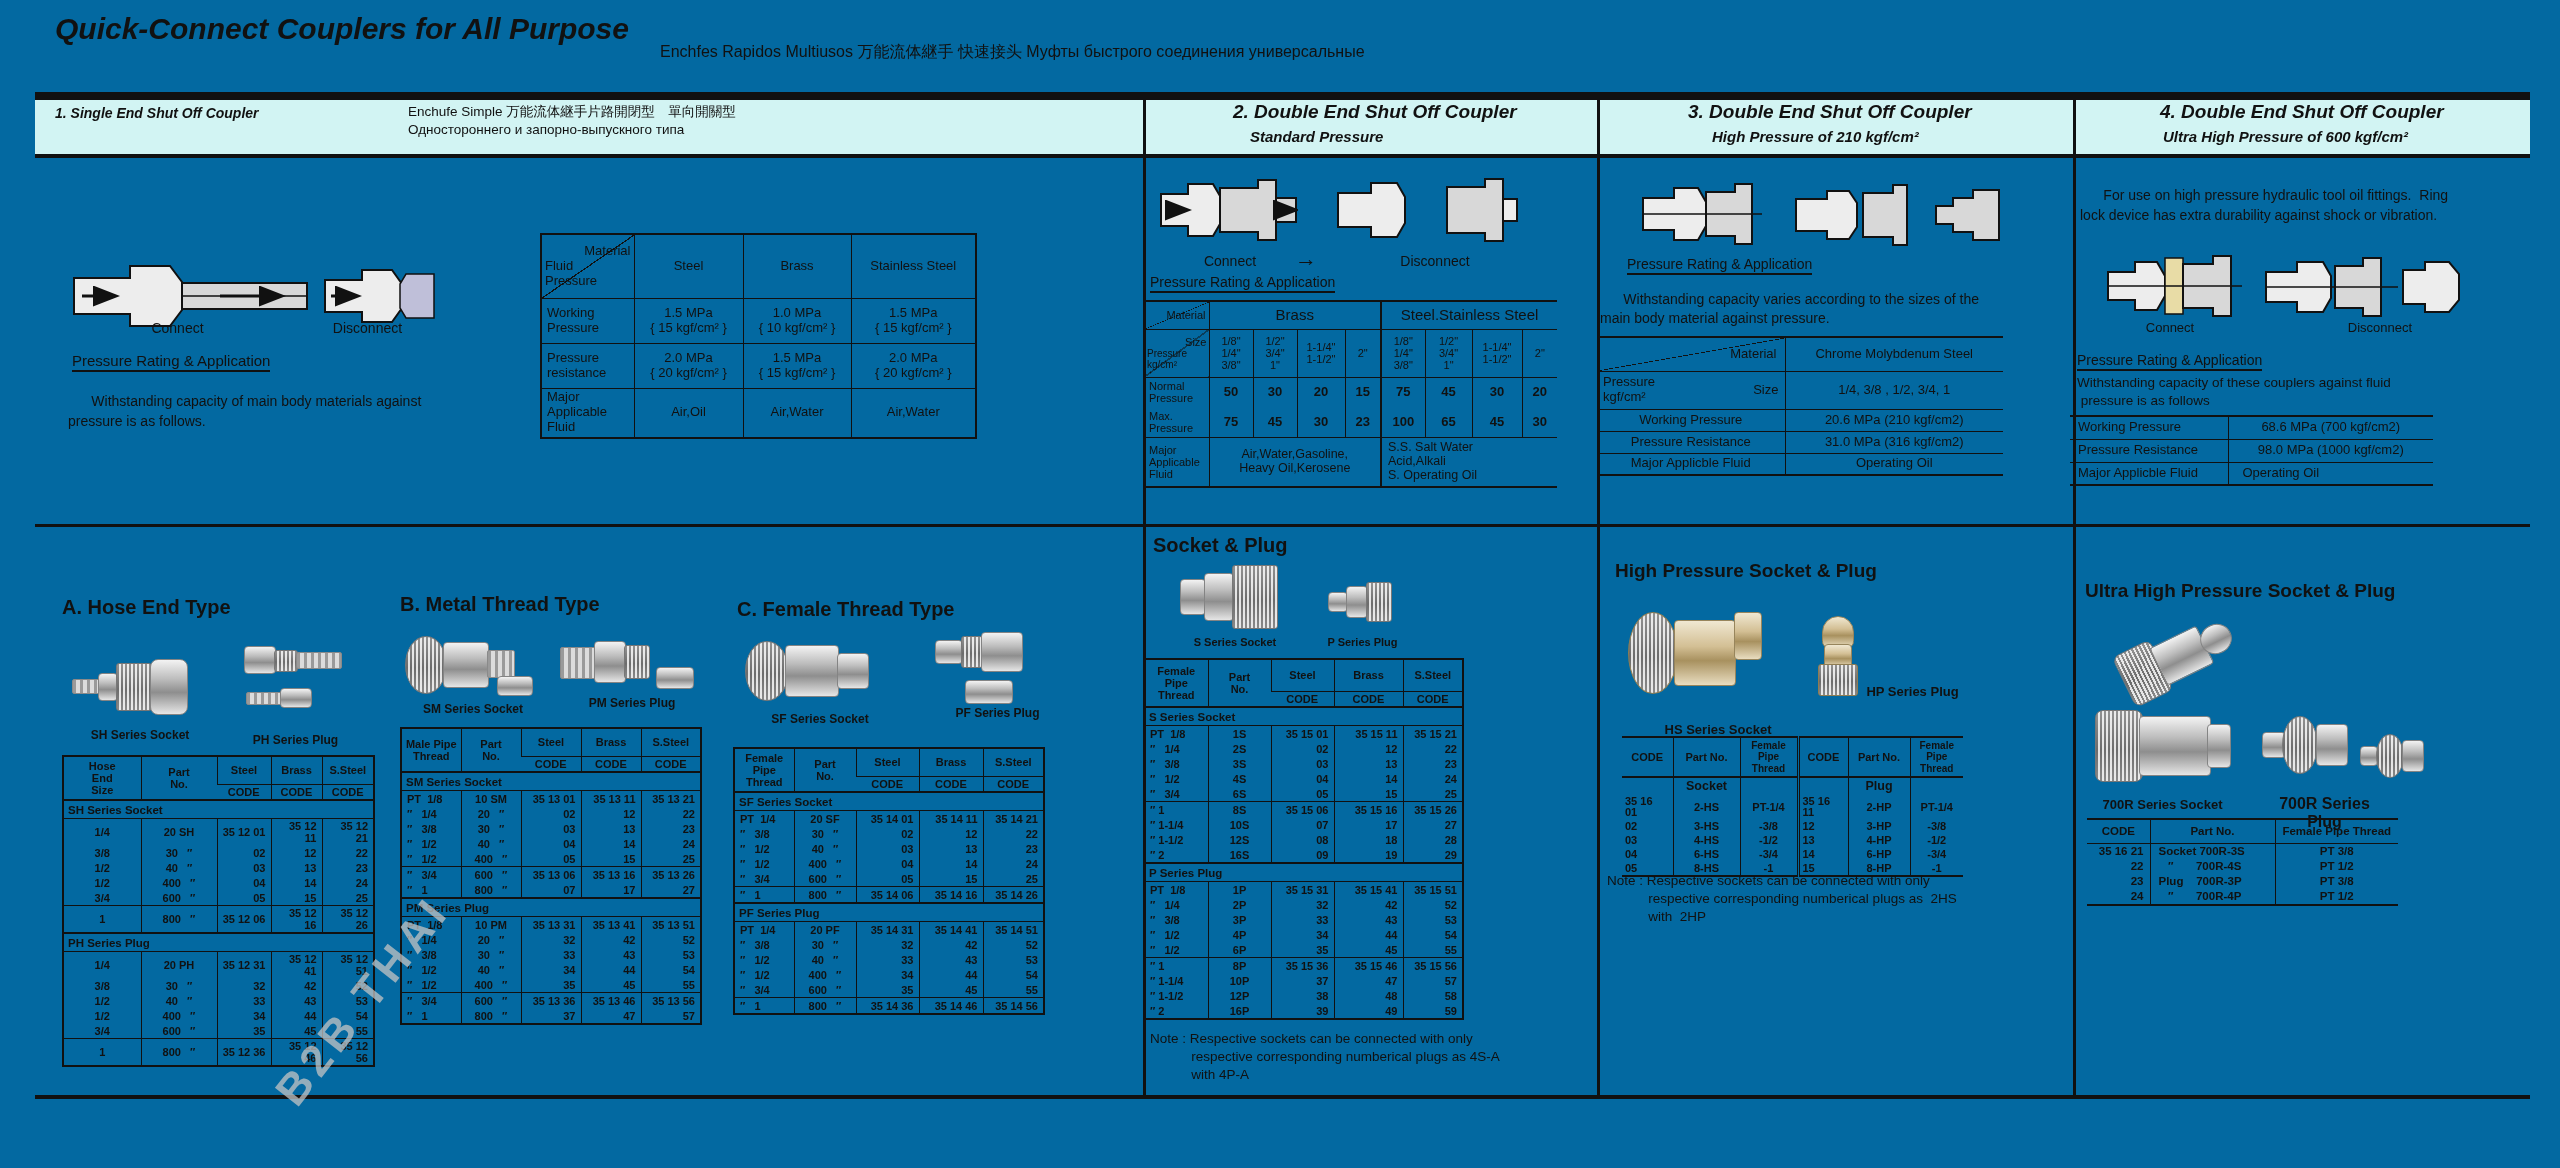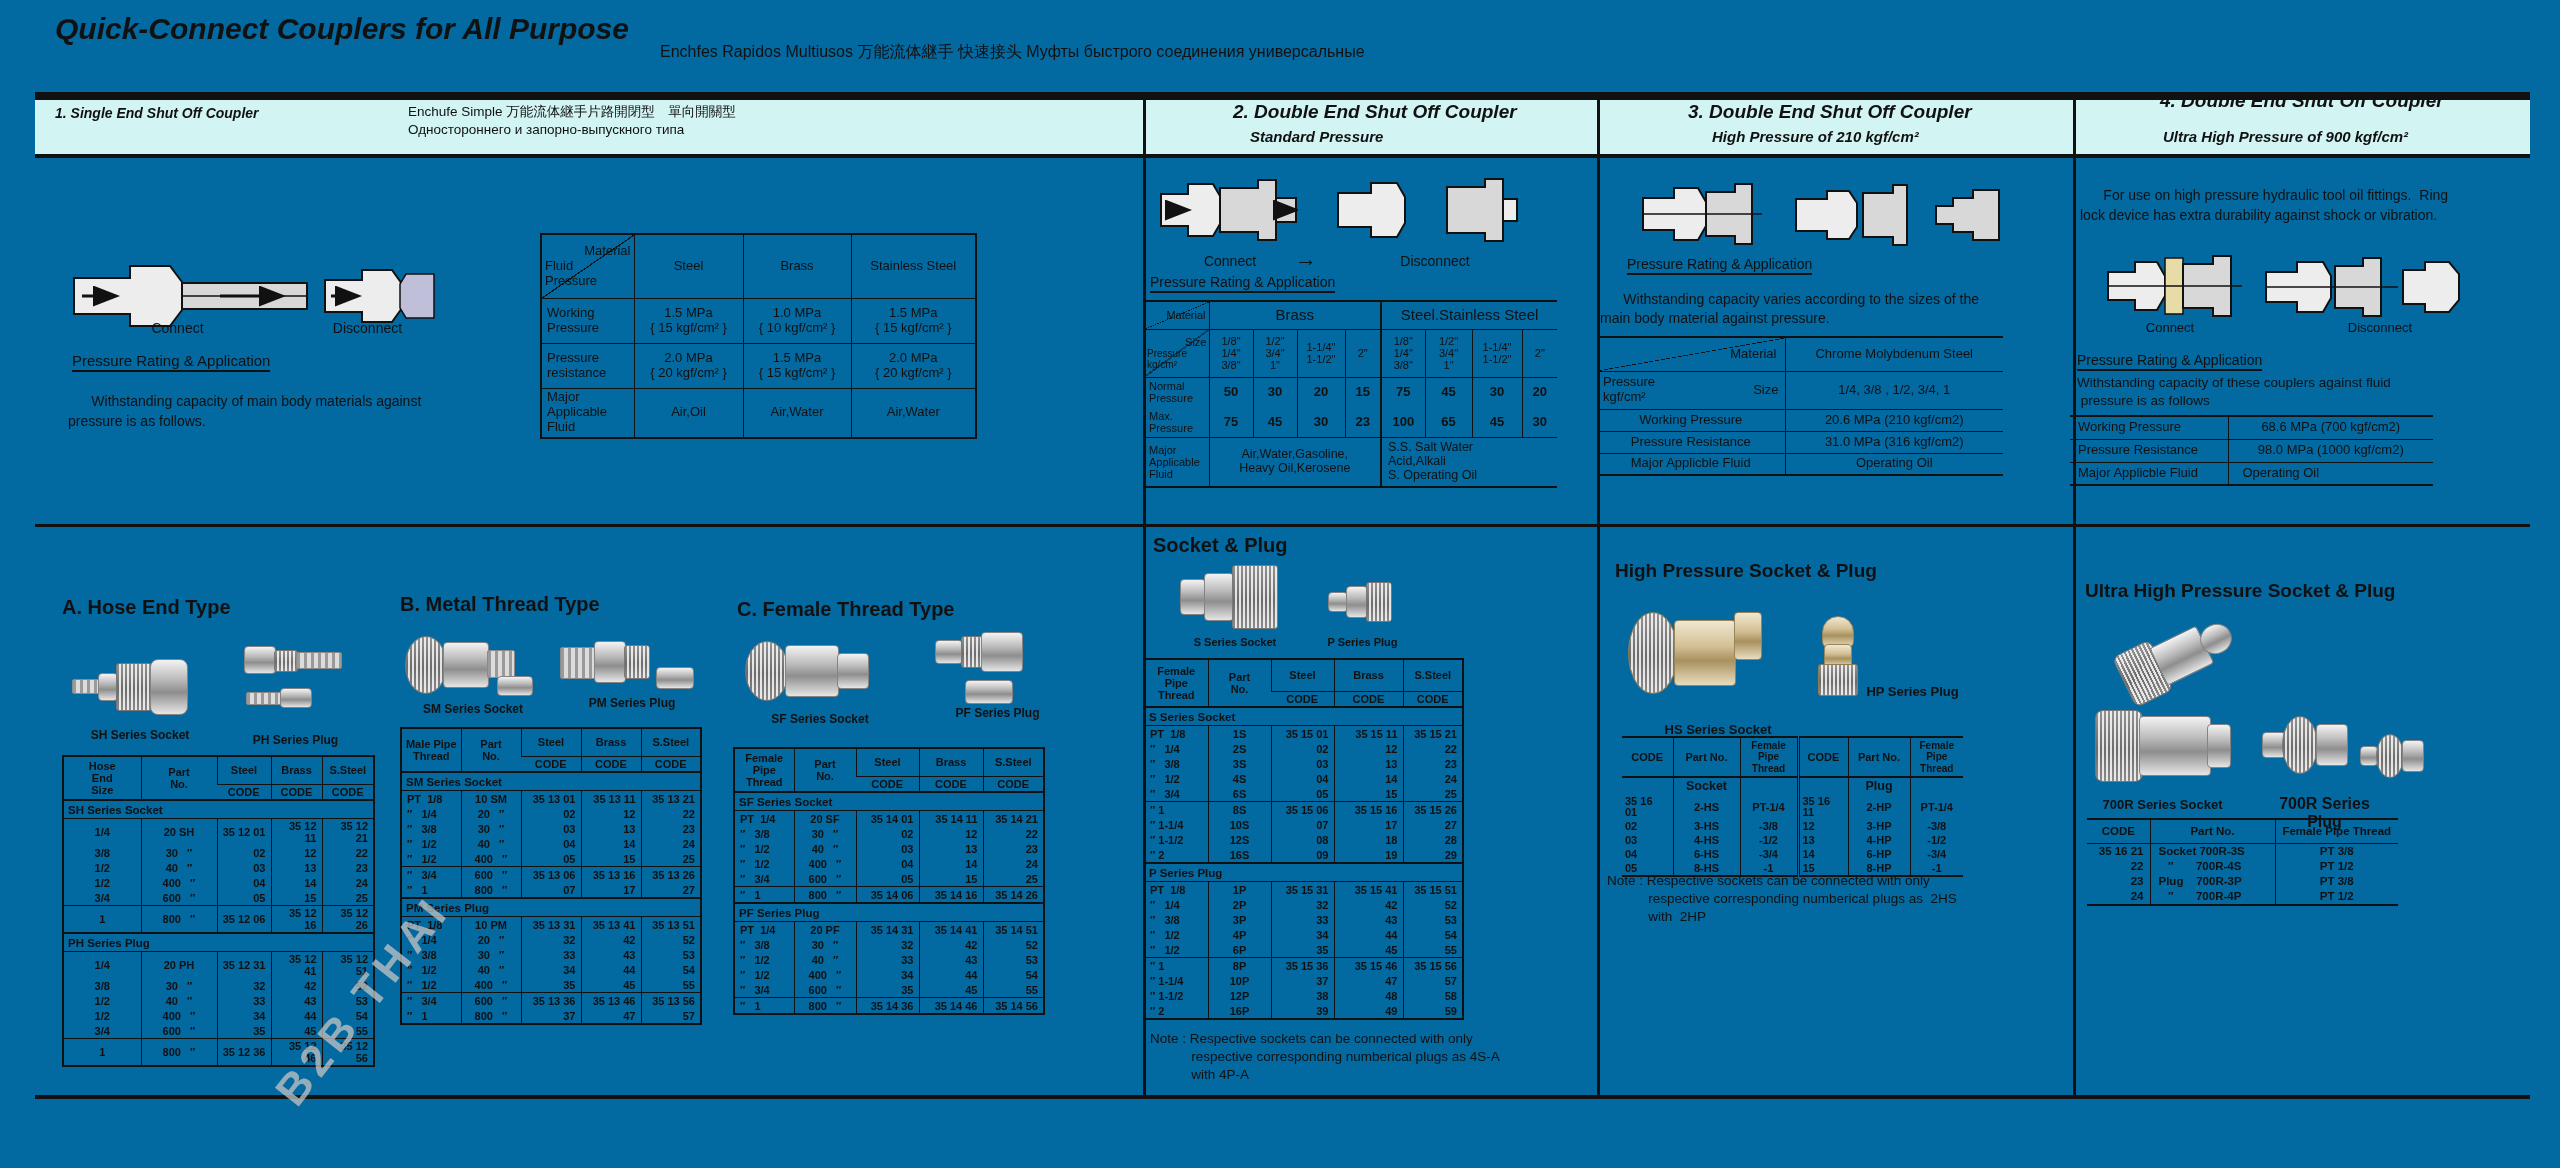--- a/index.html
+++ b/index.html
@@ -112,22 +112,22 @@
   <div class="band" style="left:35px;top:96px;width:2495px;height:62px;"></div>
   <div class="abs ttl" style="left:55px;top:105px;font-size:14px;">1. Single End Shut Off Coupler</div>
   <div class="abs" style="left:408px;top:103px;font-size:13.5px;line-height:1.3;">
     <div>Enchufe Simple 万能流体継手片路開閉型　單向開關型</div>
     <div>Одностороннего и запорно-выпускного типа</div>
   </div>
   <div class="abs ttl" style="left:1233px;top:101px;font-size:19px;">2. Double End Shut Off Coupler</div>
   <div class="abs ttl" style="left:1250px;top:128px;font-size:15px;">Standard Pressure</div>
   <div class="abs ttl" style="left:1688px;top:101px;font-size:19px;">3. Double End Shut Off Coupler</div>
   <div class="abs ttl" style="left:1712px;top:128px;font-size:15px;">High Pressure of 210 kgf/cm²</div>
-  <div class="abs ttl" style="left:2160px;top:90px;font-size:19px;">4. Double End Shut Off Coupler</div>
-  <div class="abs ttl" style="left:2163px;top:128px;font-size:15px;">Ultra High Pressure of 900 kgf/cm²</div>
+  <div class="abs ttl" style="left:2160px;top:101px;font-size:19px;">4. Double End Shut Off Coupler</div>
+  <div class="abs ttl" style="left:2163px;top:128px;font-size:15px;">Ultra High Pressure of 600 kgf/cm²</div>
 
   <div class="vline" style="left:1143px;top:96px;height:1003px;"></div>
   <div class="vline" style="left:1597px;top:96px;height:1003px;"></div>
   <div class="vline" style="left:2073px;top:96px;height:1003px;"></div>
   <div class="hline" style="left:35px;top:524px;width:2495px;height:3px;"></div>
   <div class="hline" style="left:35px;top:1095px;width:2495px;height:4px;"></div>
 
   <svg class="cut" style="left:70px;top:250px;" width="245" height="92" viewBox="0 0 245 92">
     <polygon class="pA" points="4,28 60,28 60,16 100,16 112,32 112,60 100,76 60,76 60,64 4,64"></polygon>
     <rect class="pB" x="112" y="33" width="125" height="26"></rect>

